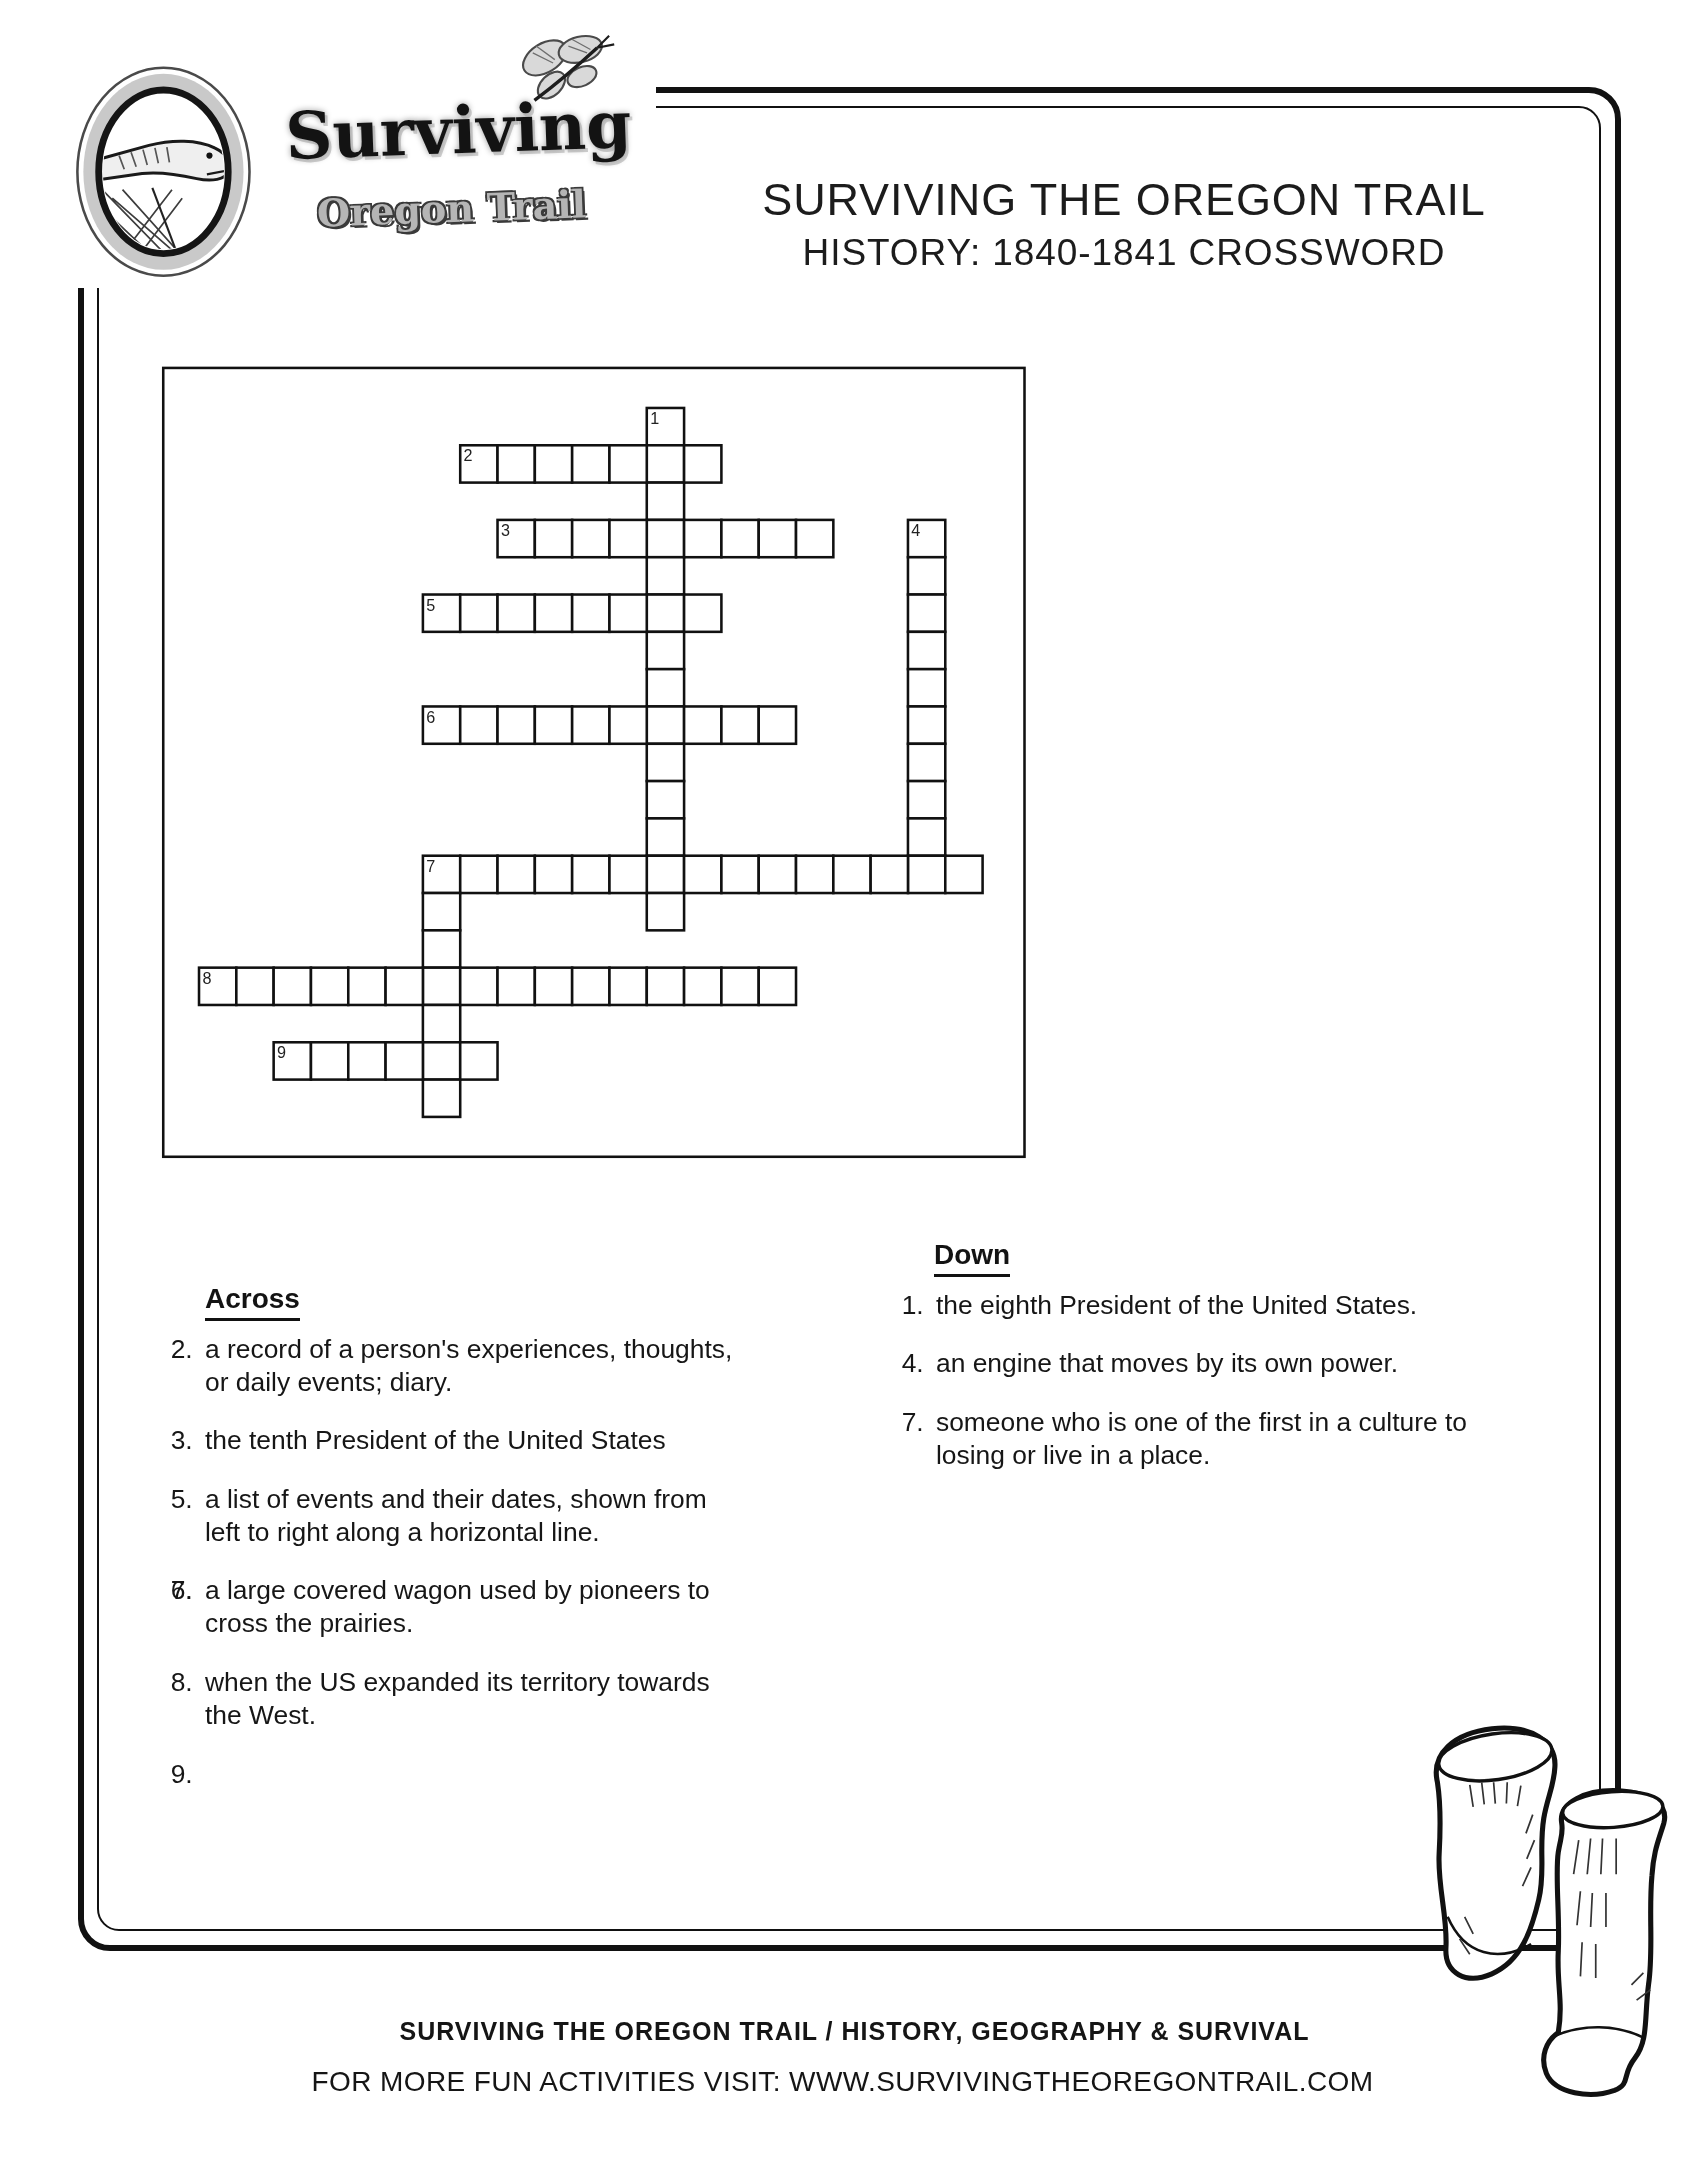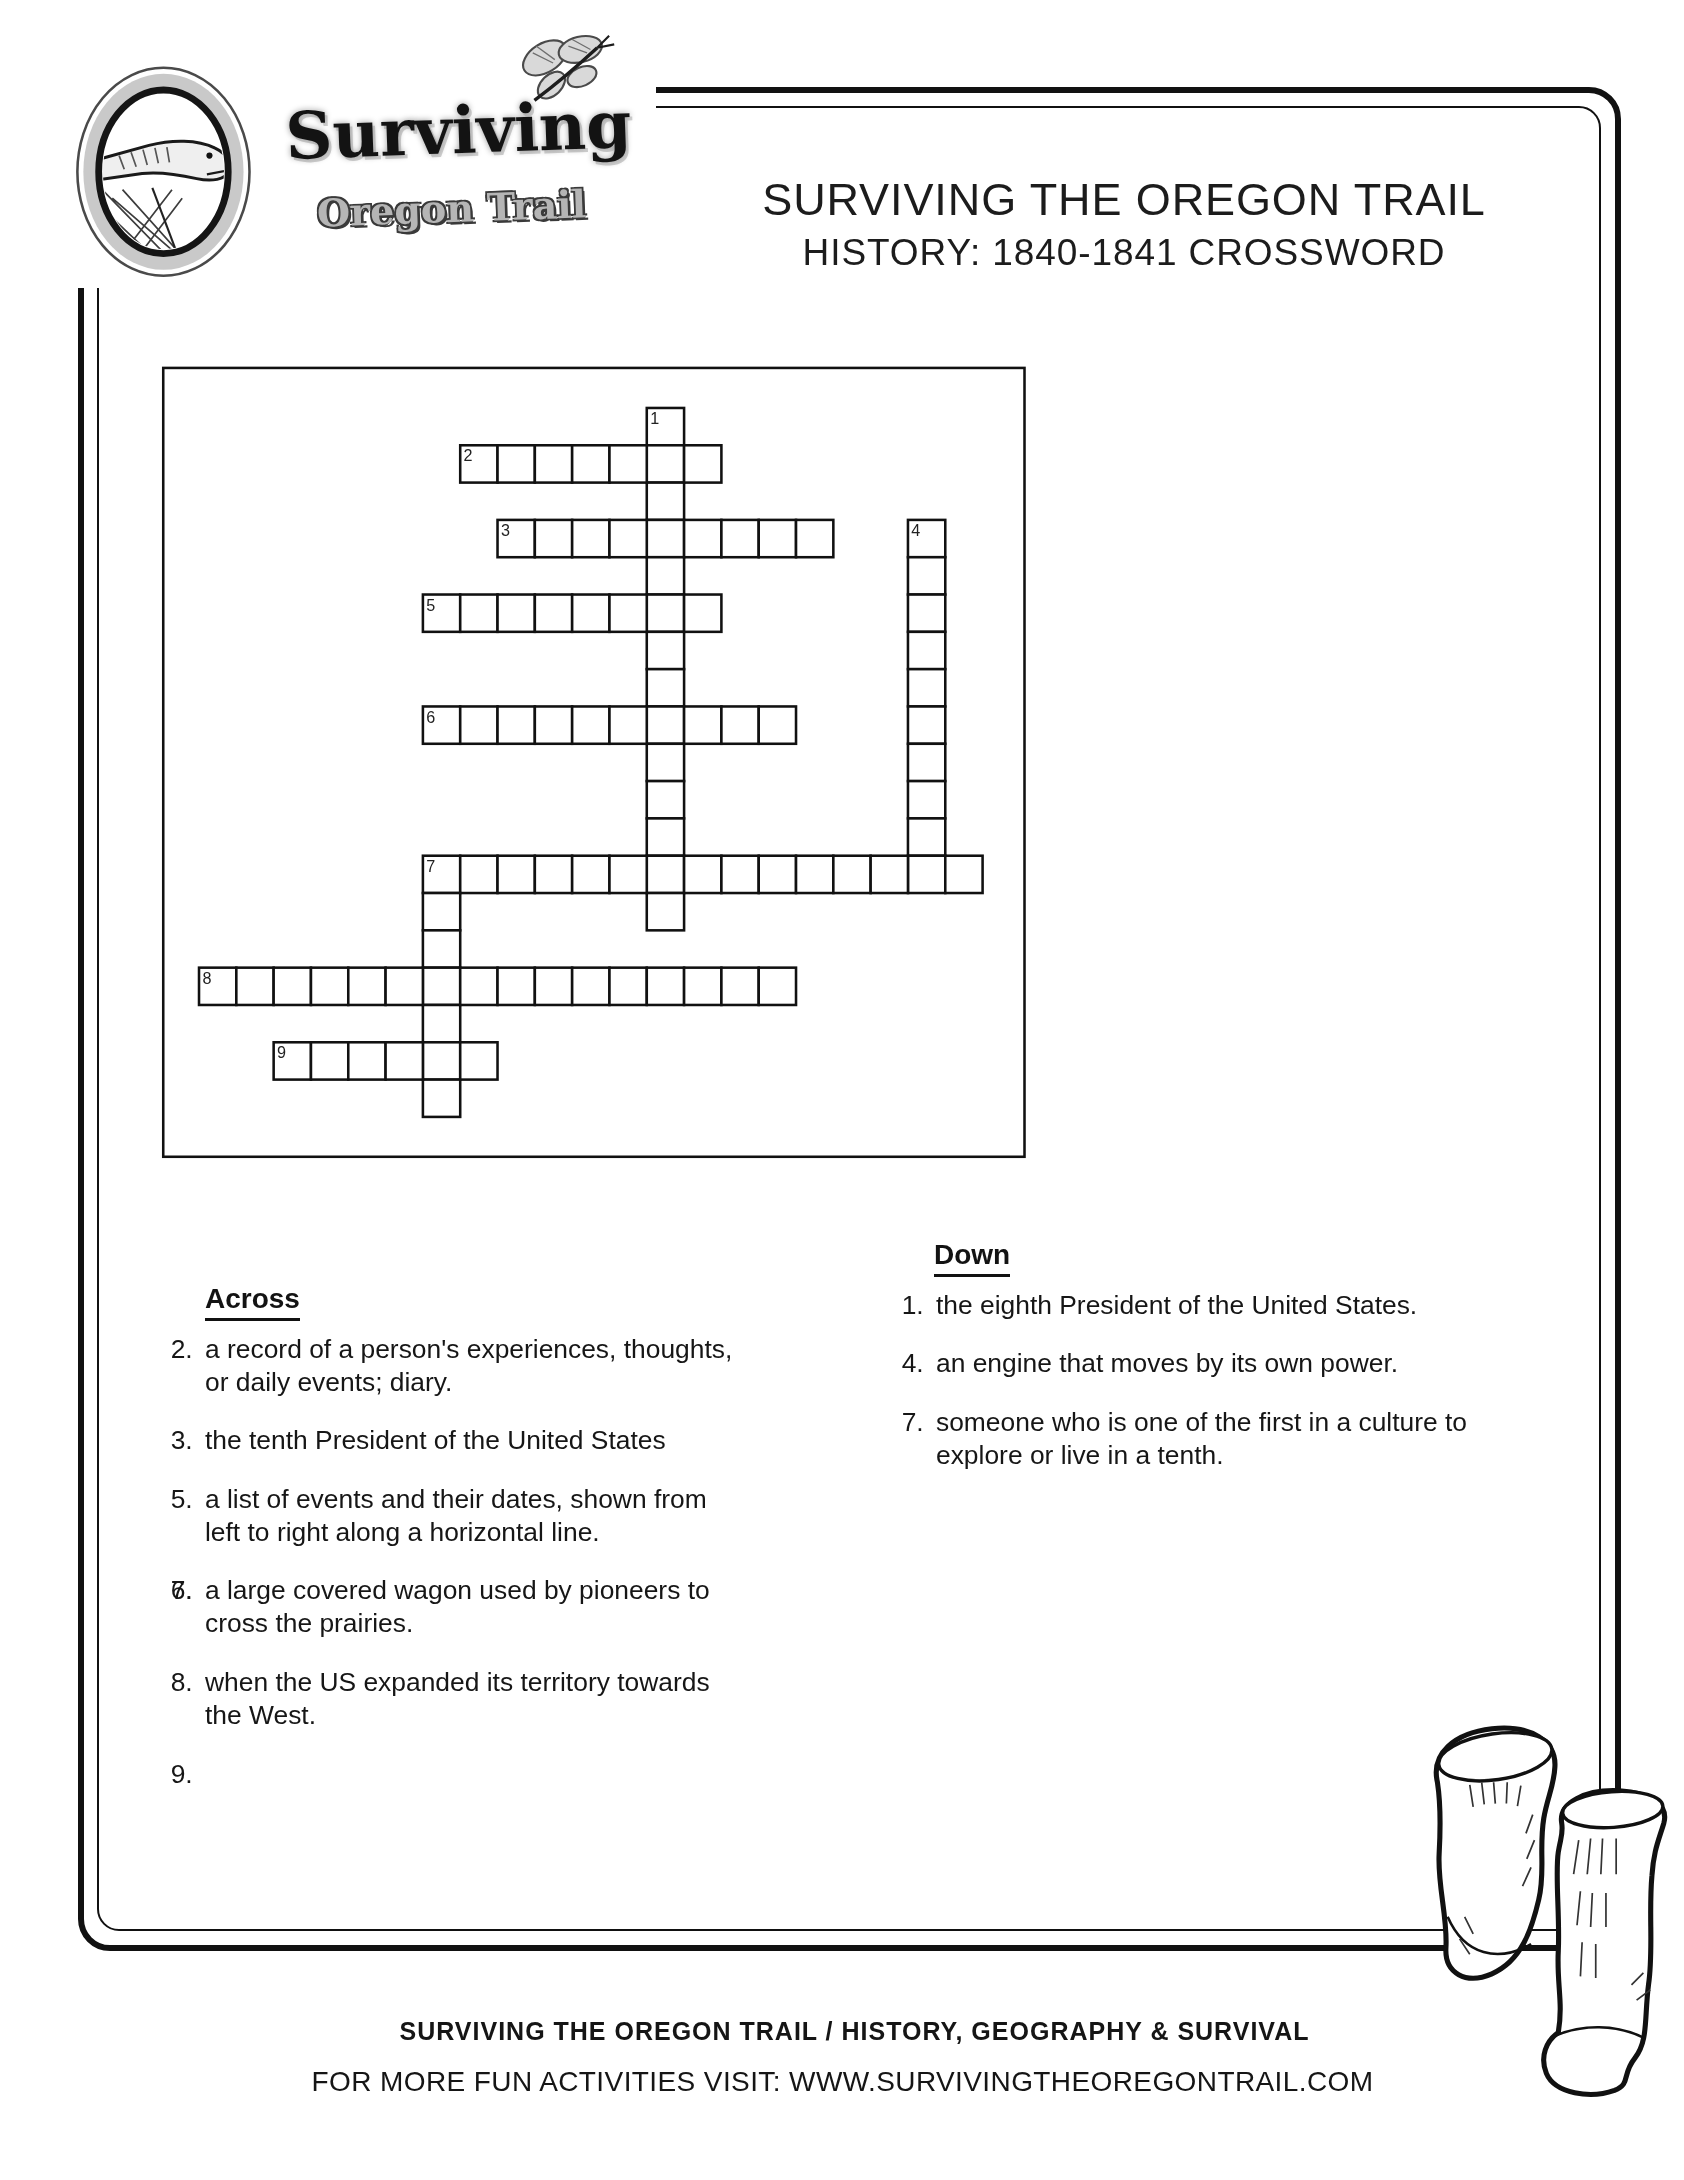--- a/index.html
+++ b/index.html
@@ -229,21 +229,21 @@
         <div class="clue"><span class="num">9.</span></div>
       </div>
   </div>
 
   <div class="abs clue-col" id="down-col">
     <div class="clue-heading">Down</div>
     <div>
         <div class="clue"><span class="num">1.</span><span class="txt">the eighth President of the United States.</span></div>
         <div class="clue"><span class="num">4.</span><span class="txt">an engine that moves by its own power.</span></div>
         <div class="clue"><span class="num">7.</span><span class="txt">someone who is one of the first in a culture to
-explore or live in a tenth.</span></div>
+losing or live in a place.</span></div>
       </div>
   </div>
 
   <svg class="abs" id="boots" width="281" height="400" viewBox="0 0 330 470">
     <g>
       <path d="M 58,92 C 50,58 78,34 122,29 C 168,24 198,44 196,74 C 195,96 187,110 183,134
                C 177,170 185,198 177,230 C 169,264 157,302 122,317 C 92,330 66,317 68,286
                C 70,250 58,214 60,176 C 62,140 62,118 58,92 Z" fill="#ffffff" stroke="#111" stroke-width="6"></path>
       <ellipse cx="126" cy="62" rx="67" ry="27" transform="rotate(-8 126 62)" fill="#ffffff" stroke="#111" stroke-width="4"></ellipse>
       <path d="M 96,95 l 4,26 M 110,92 l 3,26 M 124,92 l 2,25 M 140,92 l -1,25 M 156,96 l -4,24

